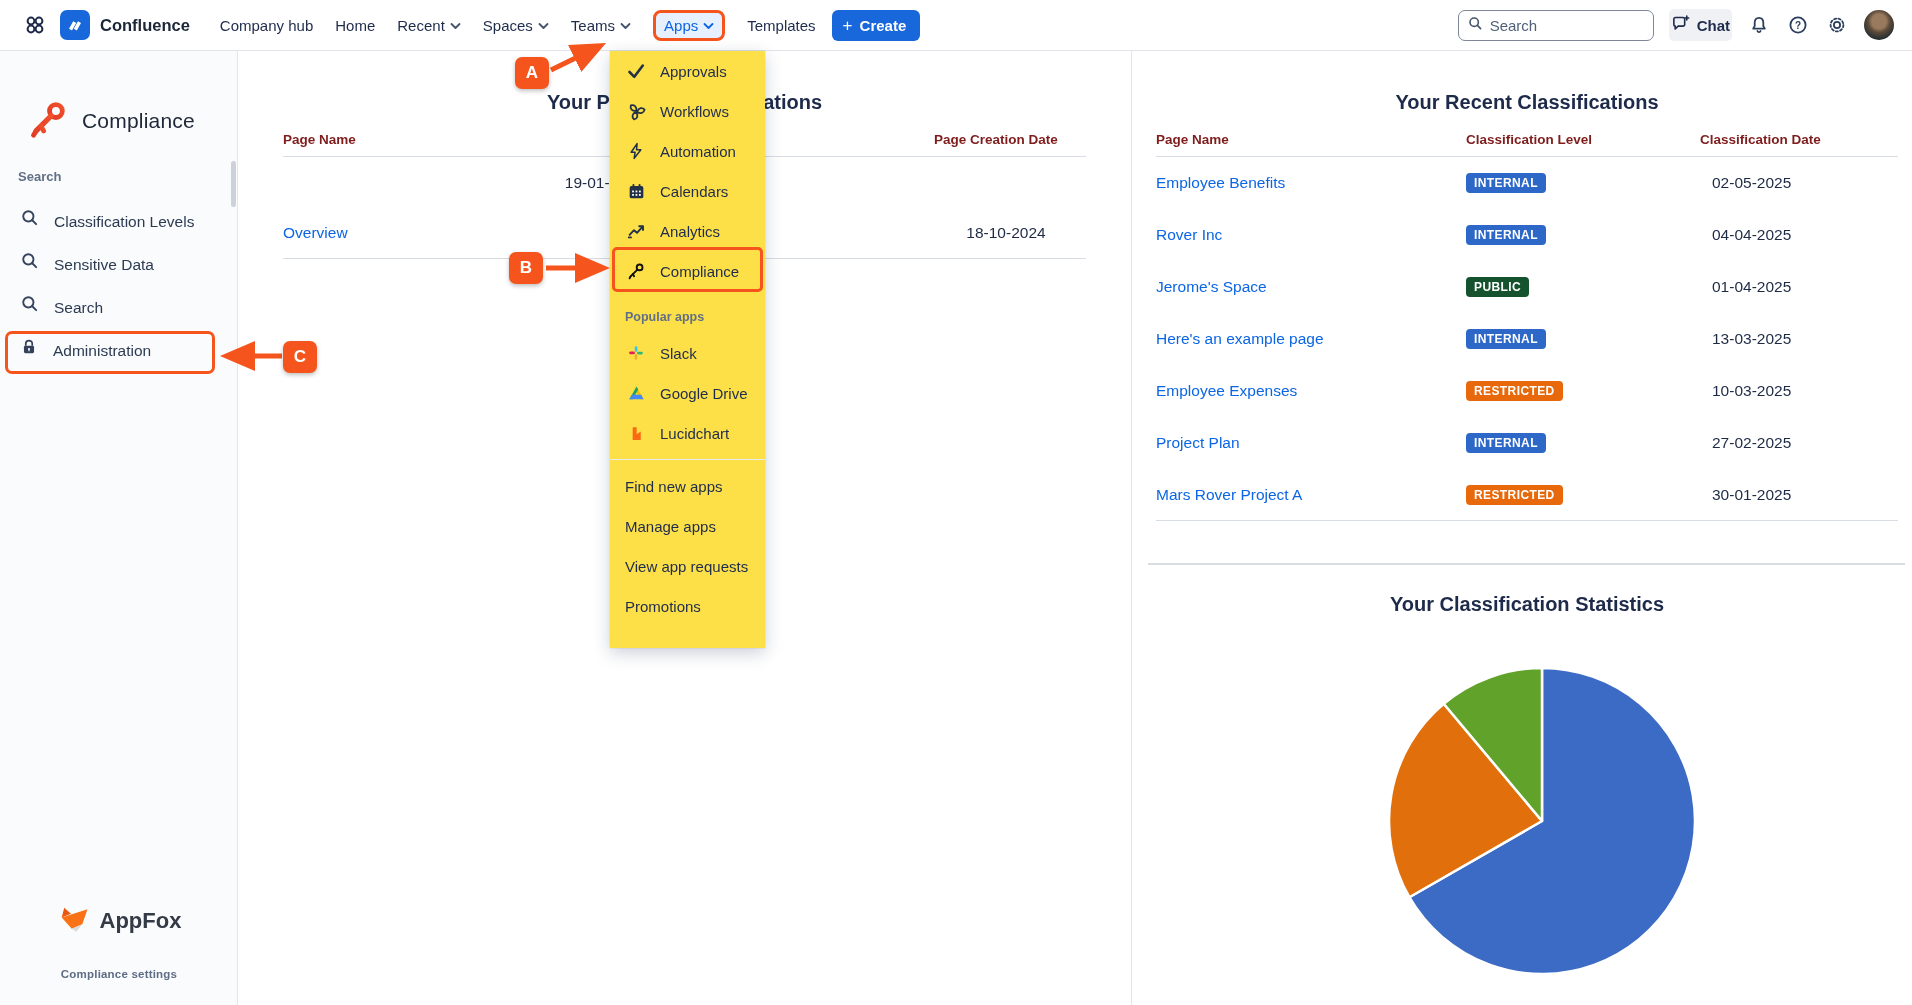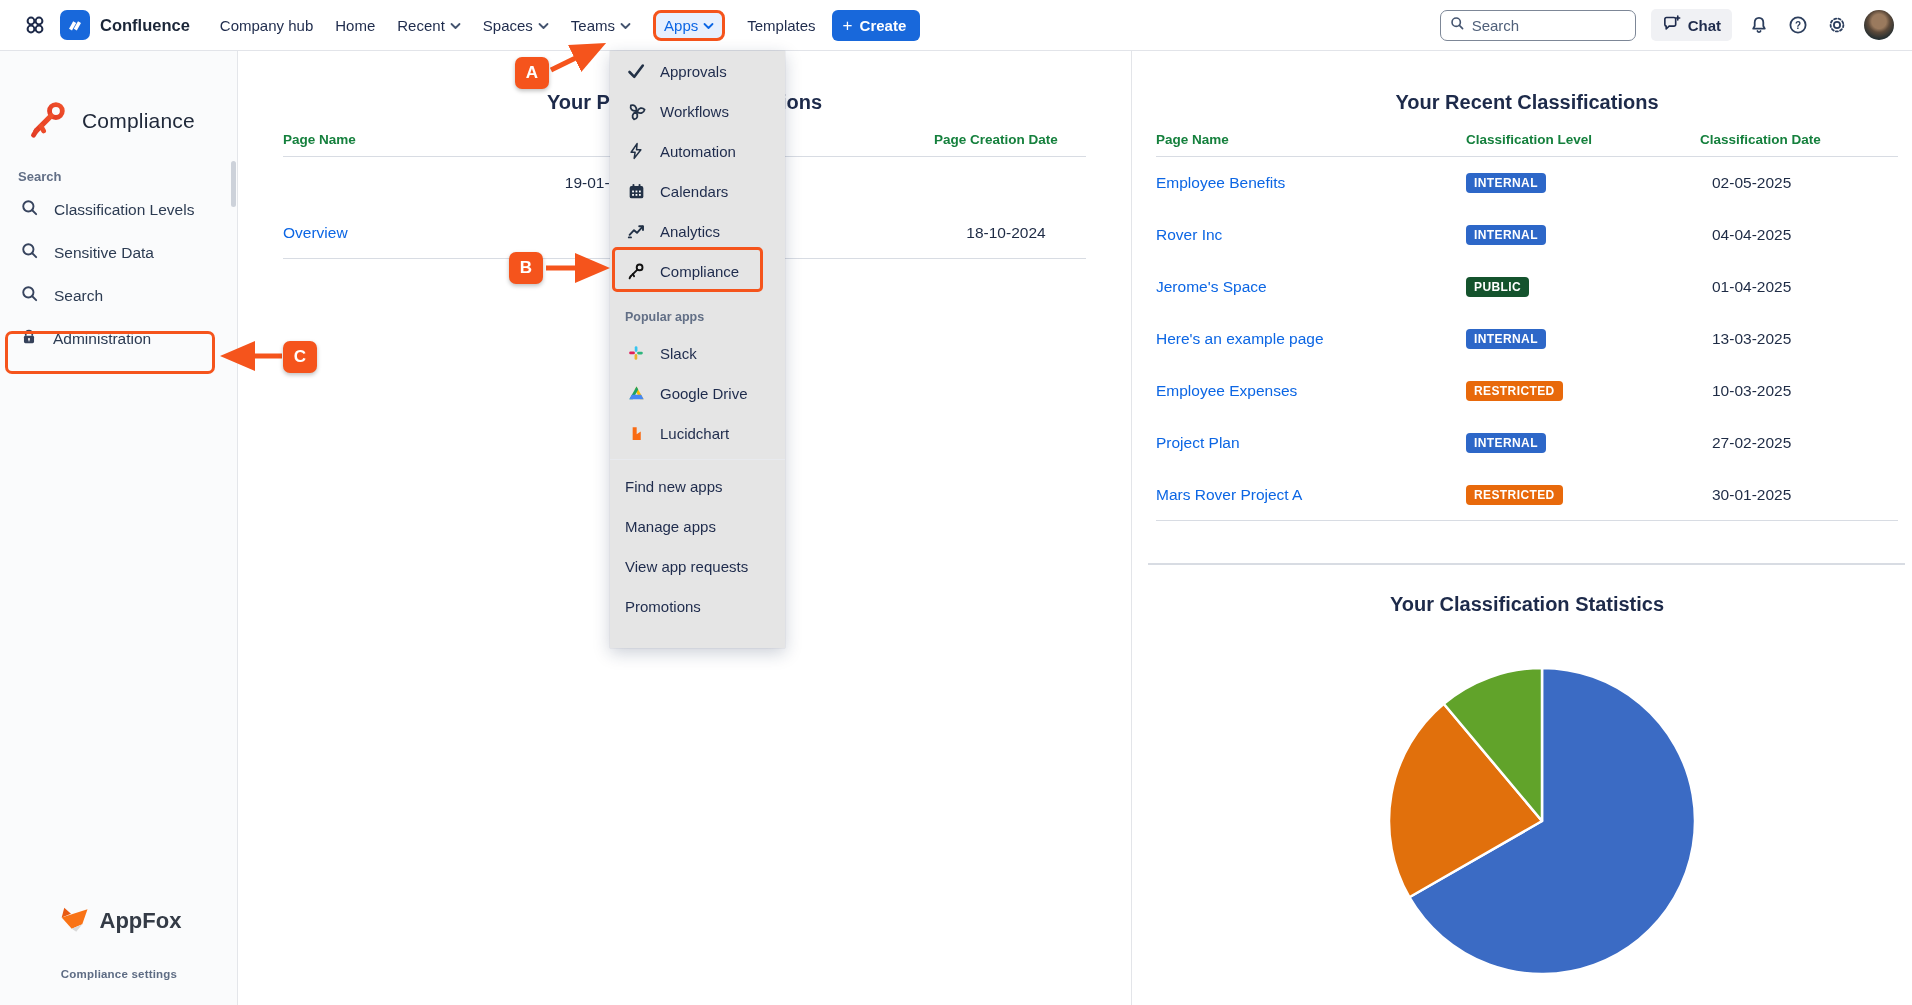--- a/index.html
+++ b/index.html
@@ -21,69 +21,69 @@
   .chev{display:inline-flex;margin-top:2px}
   .apps-btn{border:3px solid var(--annot);background:#E7F0FE;border-radius:8px;padding:4px 8px;color:var(--link);font-weight:500}
   .apps-btn .chev svg path{stroke:var(--link)}
   .create-btn{margin-left:16px;background:#1868DB;color:#fff;border:none;border-radius:6px;
               padding:7px 14px 7px 11px;font-size:15px;font-weight:600;display:flex;align-items:center;gap:7px;cursor:pointer;font-family:inherit}
   .plus{font-size:17px;font-weight:400;line-height:1}
   .nav-right{margin-left:auto;display:flex;align-items:center;gap:15px;padding-right:18px}
   .searchbox{width:196px;height:31px;border:1.5px solid #7D8797;border-radius:7px;display:flex;align-items:center;padding:0 8px;gap:7px;background:#fff}
   .searchbox input{border:none;outline:none;width:140px;font-size:15px;font-family:inherit;color:#2C3E5D;background:transparent}
   .searchbox input::placeholder{color:#50607A}
-  .chat-btn{background:#F0F1F4;border:none;border-radius:5px;height:32px;padding:0 11px;display:flex;align-items:center;gap:7px;
+  .chat-btn{background:#F0F1F4;border:none;border-radius:5px;height:32px;padding:0 2px;display:flex;align-items:center;gap:7px;
             font-size:15px;font-weight:600;color:#1E2B4C;cursor:pointer;font-family:inherit}
   .icon-btn{width:24px;height:24px;display:flex;align-items:center;justify-content:center;cursor:pointer}
   .avatar{width:30px;height:30px;border-radius:50%;cursor:pointer;
           background:radial-gradient(circle at 50% 38%, #9a7a5e 0 30%, #5d4a3a 46%, #232e31 75%)}
 
   
   .sidebar{position:absolute;left:0;top:51px;width:238px;height:954px;background:#FAFBFC;border-right:1px solid var(--panel-line)}
   .side-logo{display:flex;align-items:center;padding:46px 0 0 26px;gap:12px}
   .side-logo-text{font-size:21px;color:#20293A;letter-spacing:.2px}
   .dash-item{margin:26px 6px 0 6px;background:#E9EBEF;border-radius:5px;height:38px;display:flex;align-items:center;
              padding-left:20px;gap:15px;cursor:pointer}
   .dash-item span.lbl{color:#1868DB;font-size:16px}
   .side-section{margin:24px 0 4px 18px;font-size:13px;font-weight:700;color:var(--muted)}
-  .side-item{height:43px;display:flex;align-items:center;padding-left:20px;gap:15px;font-size:15.5px;color:#2C3B52;cursor:pointer}
+  .side-item{height:43px;display:flex;align-items:flex-end;padding-left:20px;gap:15px;font-size:15.5px;color:#2C3B52;cursor:pointer}
   .side-scroll{position:absolute;left:231px;top:110px;width:5px;height:46px;border-radius:3px;background:#CDD2DA}
   .side-footer{position:absolute;left:0;bottom:25px;width:238px;text-align:center}
   .brandrow{display:flex;align-items:center;justify-content:center;gap:9px}
   .brand-name{font-size:22px;font-weight:600;color:#343B46}
   .side-settings{margin-top:30px;font-size:11.5px;font-weight:700;color:#5E6C84;letter-spacing:.2px}
 
   
   .vdivider{position:absolute;left:1131px;top:51px;width:1px;height:954px;background:#E3E5E9}
   .panel-title{position:absolute;font-size:20px;font-weight:600;color:#1D2A4A;text-align:center}
   #pending-title{left:238px;width:893px;top:91px}
   #recent-title{left:1156px;width:742px;top:91px}
   #stats-title{left:1156px;width:742px;top:593px}
 
   .tbl{position:absolute;top:132px}
-  .tbl .hdr{display:grid;font-size:13.5px;font-weight:700;color:#15803d;padding-bottom:9px;border-bottom:1.5px solid var(--line)}
+  .tbl .hdr{display:grid;font-size:13.5px;font-weight:700;color:#7f1d1d;padding-bottom:9px;border-bottom:1.5px solid var(--line)}
   .tbl .row{display:grid;align-items:center}
   .tbl .link{color:var(--link);font-size:15.5px;cursor:pointer}
   .tbl .date{font-size:15.5px;color:#1E2B45}
   .tbl .bottom{border-bottom:1.5px solid var(--line)}
   #pending-table{left:283px;width:803px}
   #pending-table .hdr,#pending-table .row{grid-template-columns:1fr 160px}
   #pending-table .row{height:51px}
   #pending-table .date{text-align:center}
   #pending-table .hdr div:last-child{padding-left:8px}
   #recent-table{left:1156px;width:742px}
   #recent-table .hdr,#recent-table .row{grid-template-columns:310px 234px 1fr}
   #recent-table .row{height:52px}
   #recent-table .date{padding-left:12px}
   .badge{display:inline-block;border-radius:4px;padding:3px 8px;font-size:12px;font-weight:800;color:#fff;letter-spacing:.4px}
   .hdivider{position:absolute;left:1148px;top:563px;width:757px;height:1.5px;background:var(--line)}
   #pie{position:absolute;left:1387px;top:665px}
 
   
-  .menu{position:absolute;left:610px;top:51px;width:175px;background:#e5e5e5;z-index:60;padding-bottom:22px;
+  .menu{position:absolute;left:610px;top:51px;width:155px;background:#fde047;z-index:60;padding-bottom:22px;
         box-shadow:0 5px 16px rgba(23,43,77,.22), 0 0 1px rgba(23,43,77,.25)}
   .menu-item{height:40px;display:flex;align-items:center;padding-left:15px;gap:13px;font-size:15px;color:#1E2B4C;cursor:pointer;white-space:nowrap}
   .menu-item .mi{width:22px;height:22px;display:flex;align-items:center;justify-content:center;flex:none}
   .menu-label{margin:10px 0 0 15px;height:32px;display:flex;align-items:center;font-size:12.5px;font-weight:700;color:var(--muted)}
   .menu-div{border-top:1px solid #E8EAEE;margin:6px 0}
 
   
   .hl-box{position:absolute;border:3px solid var(--annot);z-index:90;pointer-events:none}
   #box-compliance{left:612px;top:247px;width:151px;height:45px;border-radius:5px}
   #box-search{left:5px;top:331px;width:210px;height:43px;border-radius:7px}

